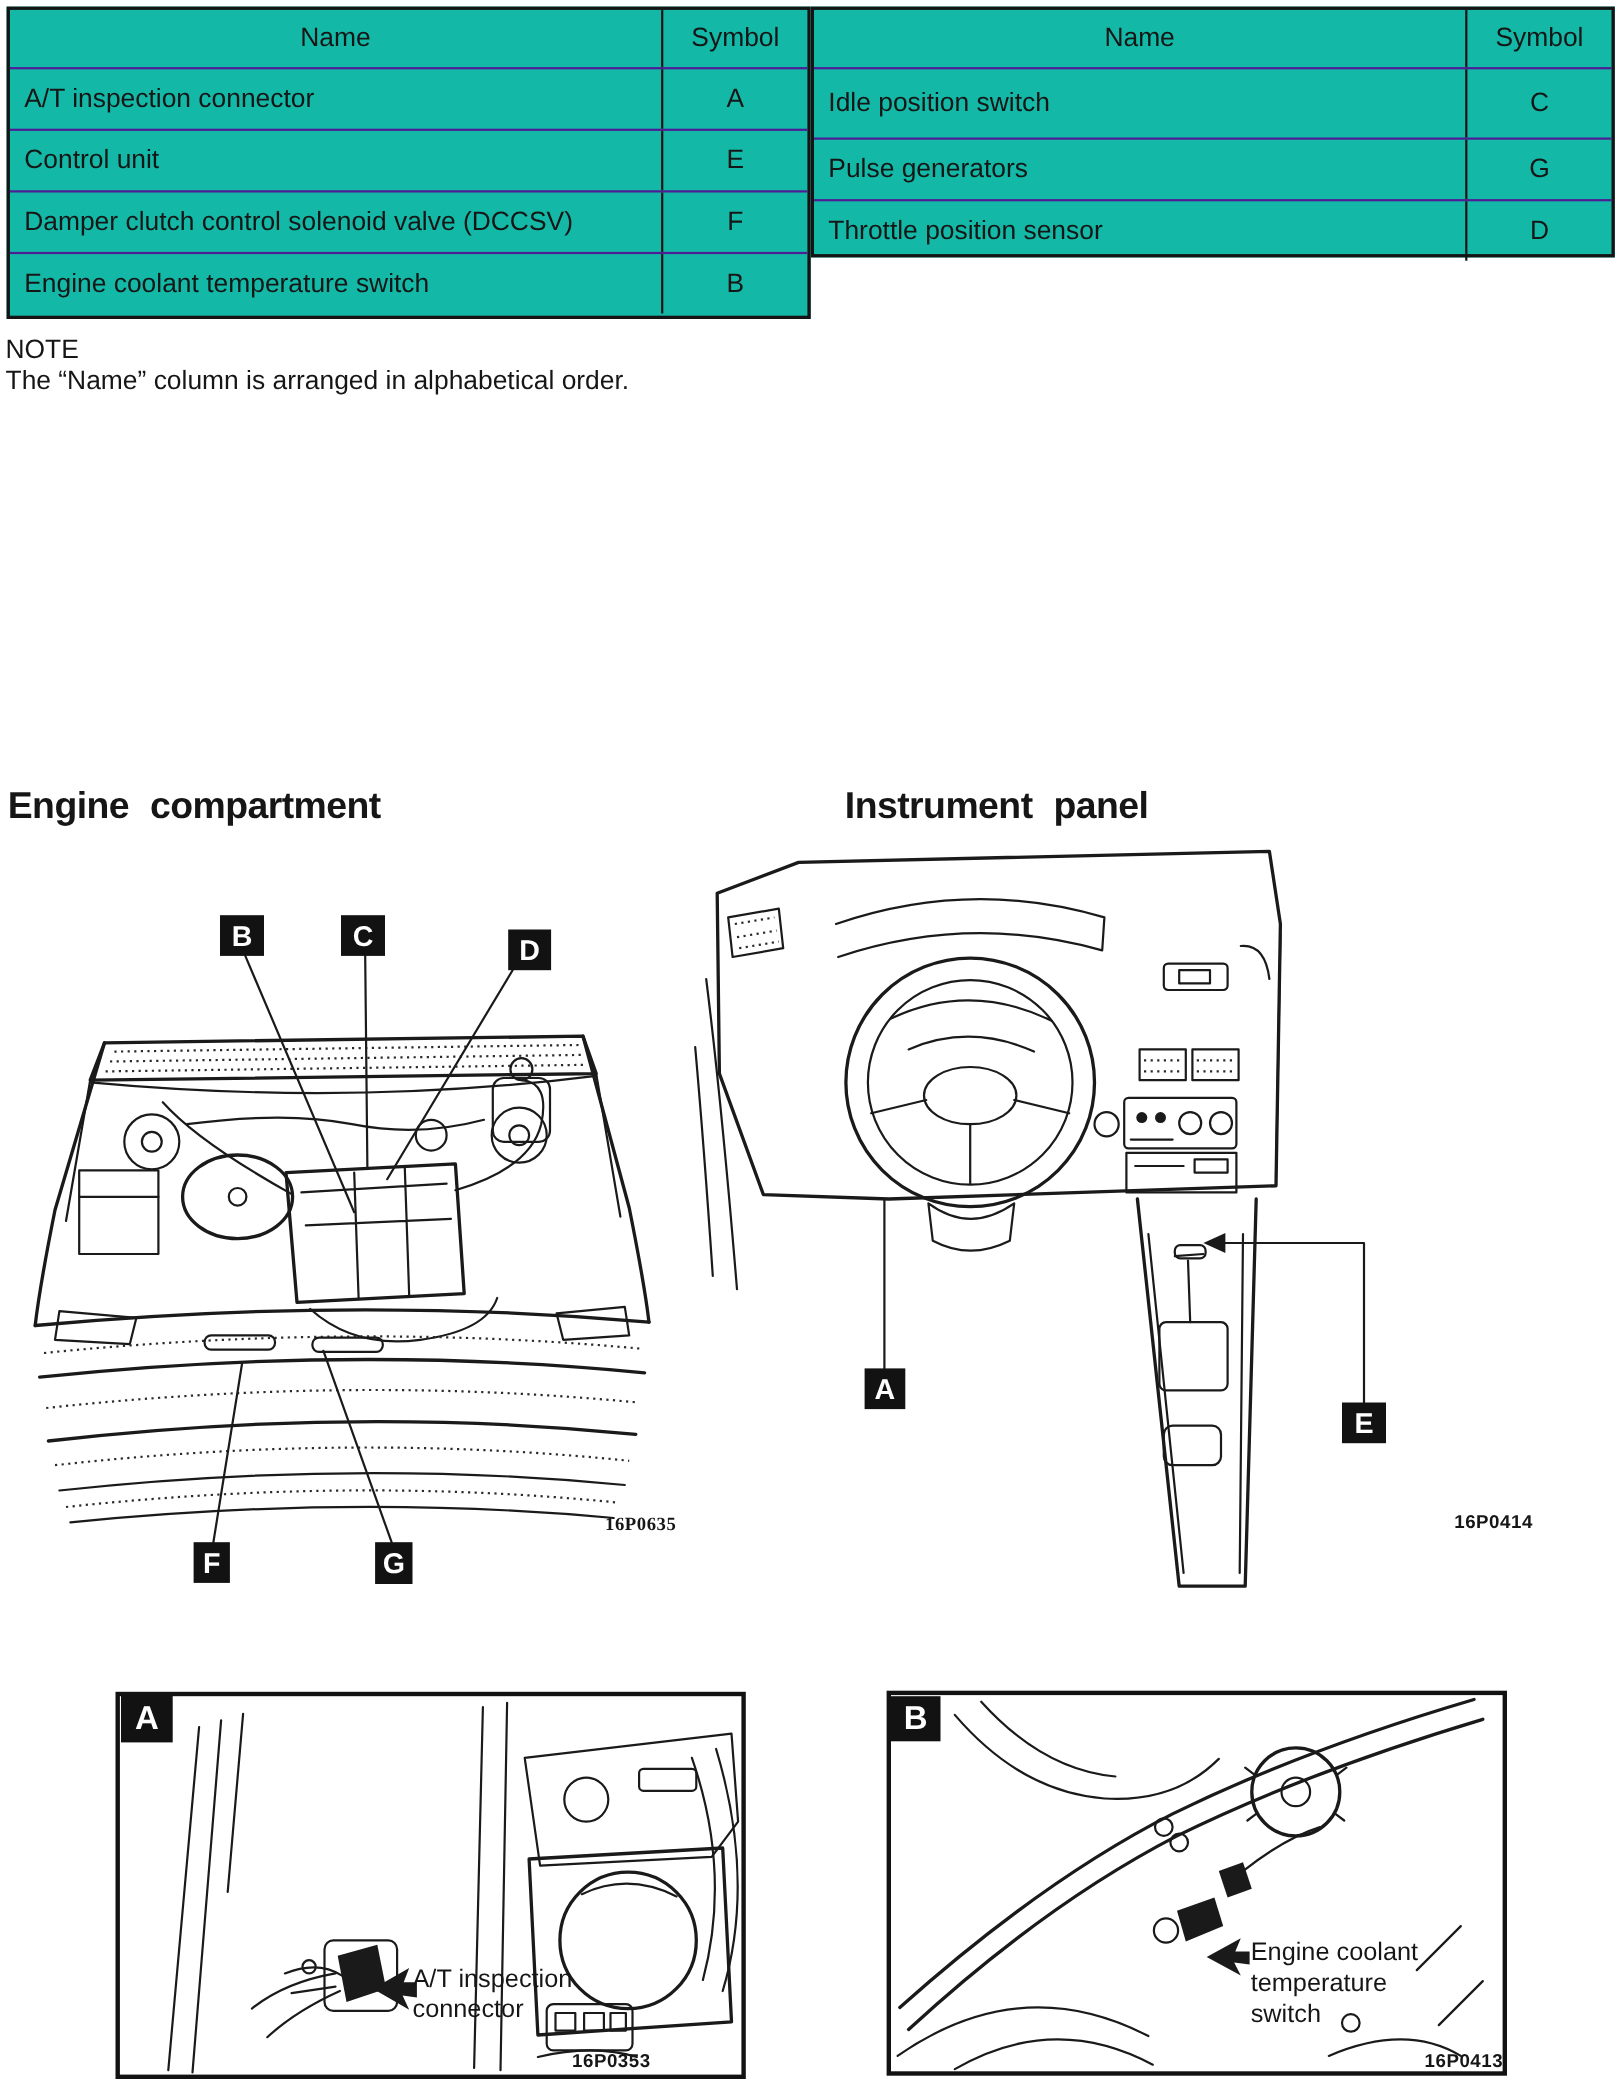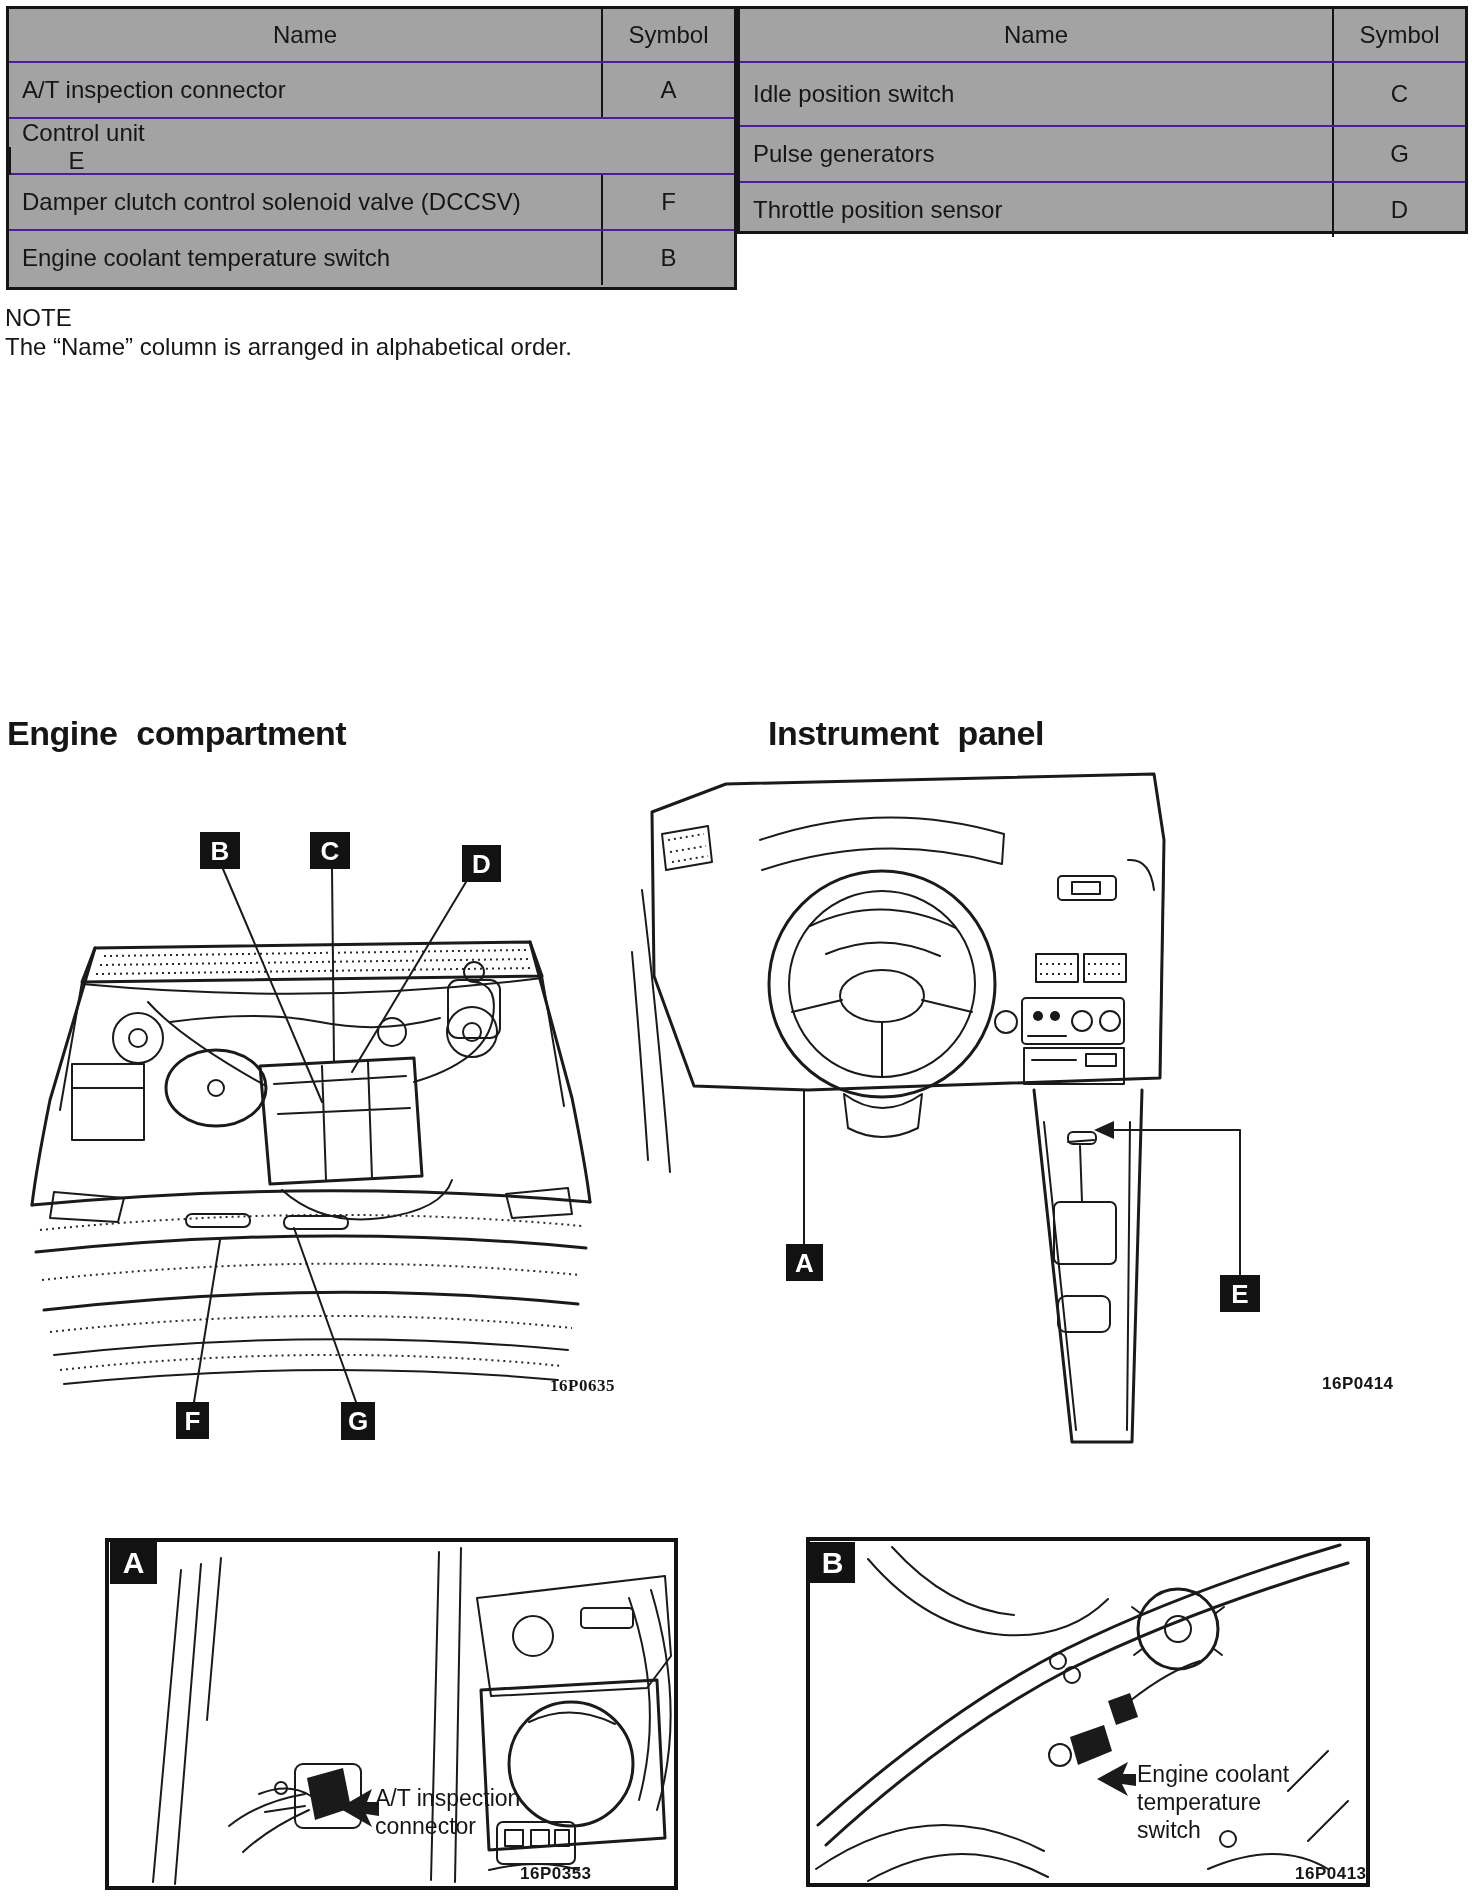--- a/index.html
+++ b/index.html
@@ -3,21 +3,21 @@
 <meta charset="utf-8">
 <style>
   html,body{margin:0;padding:0;}
   body{
     width:1472px;height:1896px;position:relative;overflow:hidden;
     background:#ffffff;color:#161616;
     font-family:"Liberation Sans", sans-serif;
   }
   .abs{position:absolute;}
   
-  .tbl{position:absolute;border:3px solid #141414;box-sizing:border-box;background:#a3a3a3;}
+  .tbl{position:absolute;border:3px solid #141414;box-sizing:border-box;background:#14b8a6;}
   .trow{display:flex;border-top:2px solid #4c1d95;box-sizing:border-box;}
   .trow:first-child{border-top:none;}
   .cell{box-sizing:border-box;display:flex;align-items:center;font-size:24px;}
   .cell.cname{flex:1;padding-left:13px;}
   .cell.csym{width:133px;border-left:2px solid #141414;justify-content:center;padding-left:0;}
   .cell.hdr{justify-content:center;padding-left:0;}
   
   .note{position:absolute;left:5px;top:303px;font-size:24px;line-height:29px;}
   
   .heading{position:absolute;font-size:34px;font-weight:bold;word-spacing:10px;letter-spacing:-0.5px;white-space:nowrap;}
@@ -44,21 +44,21 @@
 
 <div class="tbl" style="left:6px;top:6px;width:731px;height:284px;">
   <div class="trow" style="height:52px;">
     <div class="cell cname hdr">Name</div>
     <div class="cell csym hdr">Symbol</div>
   </div>
   <div class="trow" style="height:56px;">
     <div class="cell cname">A/T inspection connector</div>
     <div class="cell csym">A</div>
   </div>
-  <div class="trow" style="height:56px;flex-direction:column;">
+  <div class="trow" style="height:56px;">
     <div class="cell cname">Control unit</div>
     <div class="cell csym">E</div>
   </div>
   <div class="trow" style="height:56px;">
     <div class="cell cname">Damper clutch control solenoid valve (DCCSV)</div>
     <div class="cell csym">F</div>
   </div>
   <div class="trow" style="height:56px;">
     <div class="cell cname">Engine coolant temperature switch</div>
     <div class="cell csym">B</div>

